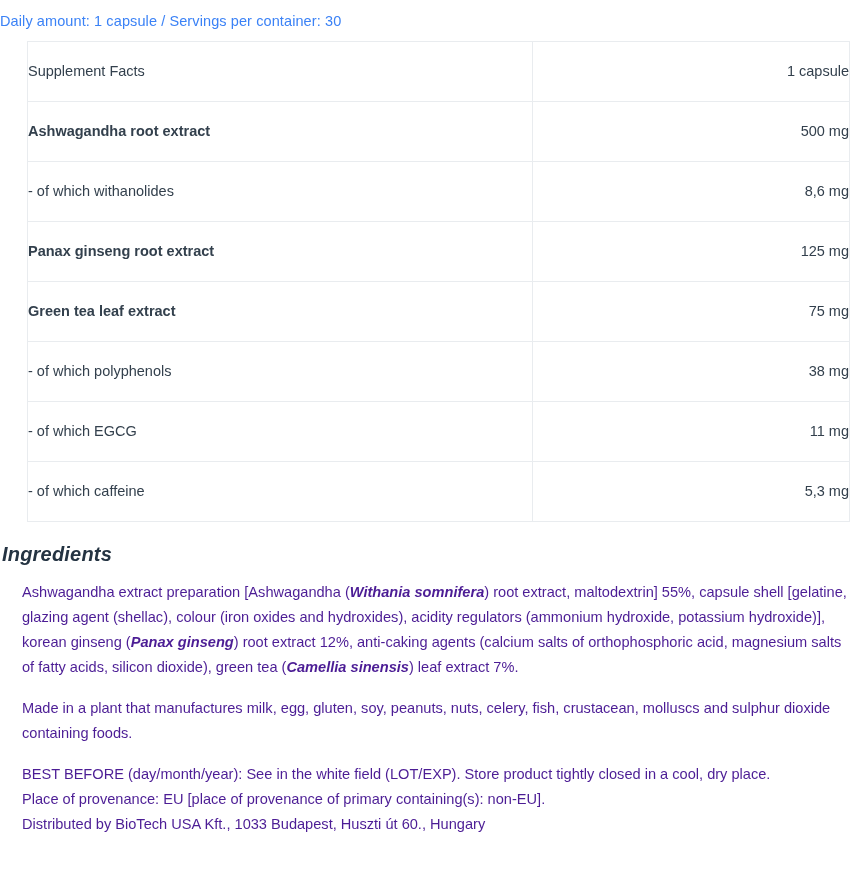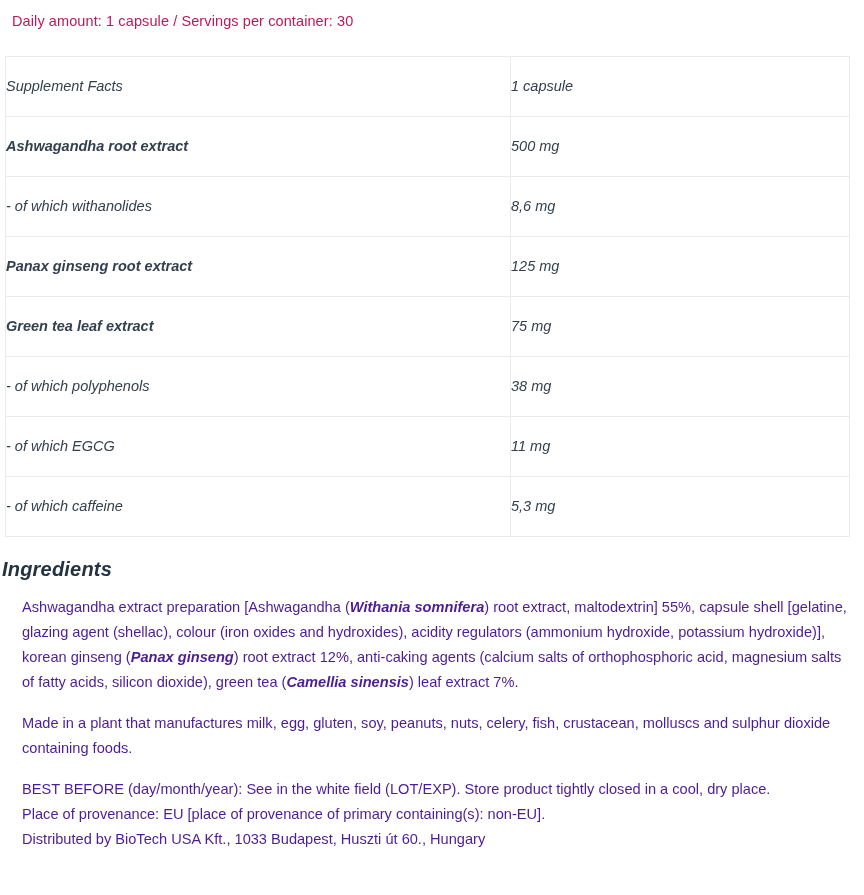--- a/index.html
+++ b/index.html
@@ -16,52 +16,51 @@
   }
   .page {
     width: 864px;
     box-sizing: border-box;
     padding: 0;
   }
 
   
   .daily-amount {
     font-size: 14.5px;
-    color: #be185d;
-    padding: 12px 0 0 12px;
+    color: #3b82f6;
+    padding: 12px 0 0 0;
     line-height: 1.3;
     letter-spacing: 0.1px;
   }
 
   
   .facts-wrap {
-    padding: 0 14px 0 5px;
-    margin-top: 25px;
-    font-style: italic;
+    padding: 0 14px 0 27px;
+    margin-top: 10px;
   }
   table.facts {
     width: 100%;
     border-collapse: collapse;
     table-layout: fixed;
     border: 1px solid #e6e9ec;
   }
   table.facts td {
     border: 1px solid #e9ecef;
     height: 59px;
     vertical-align: middle;
     font-size: 14.5px;
     color: #33404d;
     padding: 0;
   }
   td.col-name {
     width: 504px;
     padding-left: 19px;
   }
   td.col-value {
-    text-align: left;
+    text-align: right;
   }
   tr.head td {
     color: #33404d;
   }
   td.strong {
     font-weight: bold;
     color: #243342;
   }
 
   

